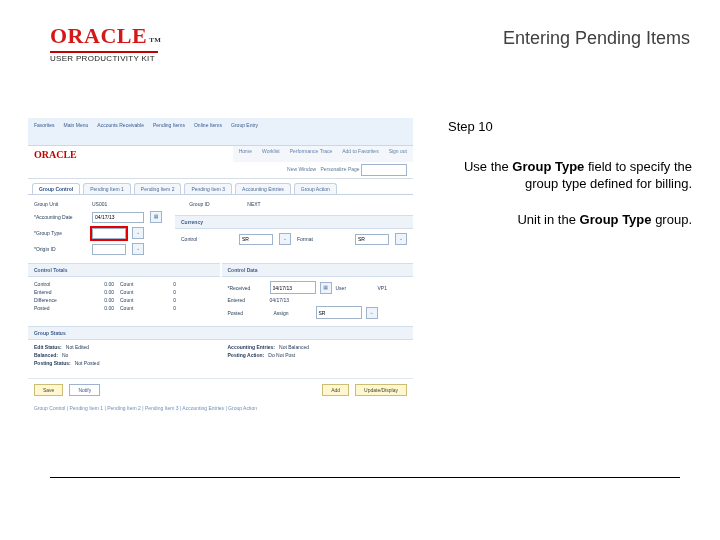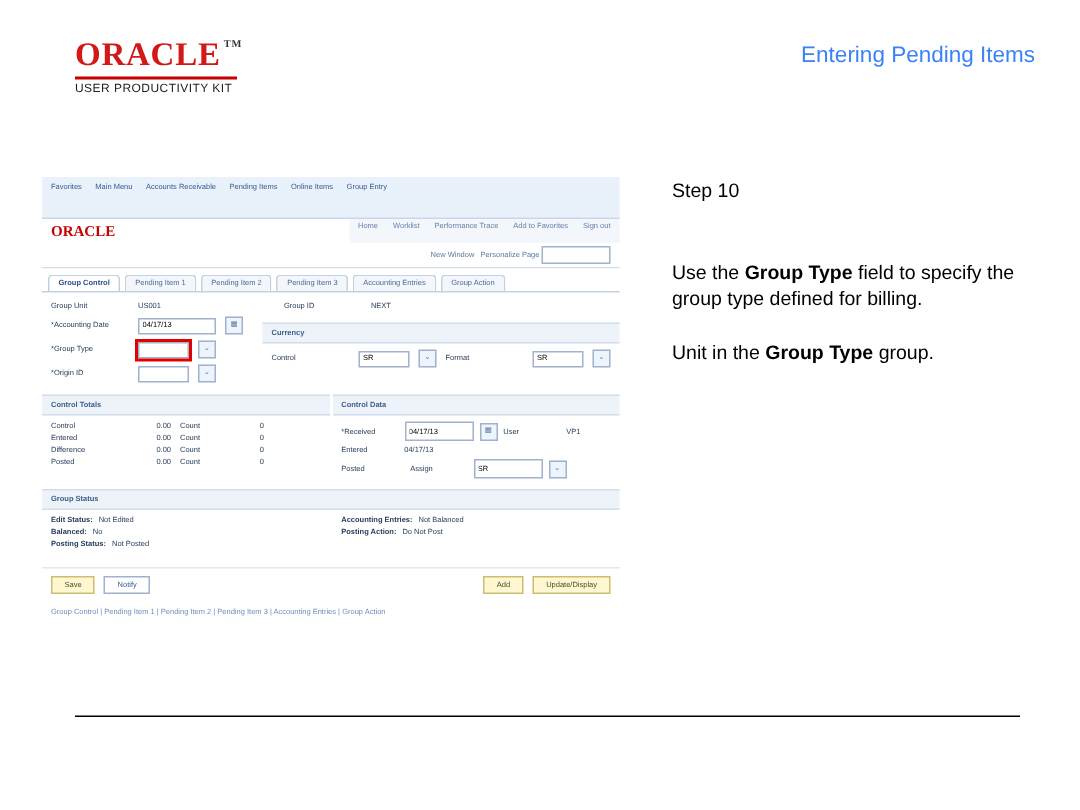--- a/index.html
+++ b/index.html
@@ -1,30 +1,30 @@
 <!DOCTYPE html>
 <html><head>
 <meta charset="utf-8">
 <style>
   html,body{margin:0;padding:0;background:#fff;font-family:Arial,Helvetica,sans-serif;color:#000;}
   .page{position:relative;width:720px;height:540px;margin:0;background:#fff;}
   
   .hdr{position:absolute;left:50px;top:24px;right:30px;display:flex;align-items:flex-start;justify-content:space-between;}
   .logo{line-height:1.05;}
   .logo .oracle{font-family:"Times New Roman",Times,serif;font-weight:700;color:#d31818;font-size:22px;letter-spacing:0.5px;display:flex;align-items:flex-start;gap:2px;}
-  .logo .tm{font-size:7px;color:#333;position:relative;top:2px;}
+  .logo .tm{font-size:7px;color:#333;position:relative;top:13px;}
   .logo .rule{border-top:2px solid #c40000;margin:4px 0 2px 0;width:108px;}
   .logo .upk{font-size:8px;letter-spacing:0.3px;color:#222;}
-  .title{font-size:15px;color:#3b82f6;padding-top:4px;}
+  .title{font-size:18px;color:#404040;padding-top:4px;}
   
   .body{position:absolute;left:28px;right:28px;top:118px;}
   .shot-wrap{float:left;width:385px;}
   .instr{margin-left:420px;font-size:13px;line-height:1.35;}
-  .instr .step{margin-bottom:37px;}
-  .instr p{margin:0 0 18px 0;}
+  .instr .step{margin-bottom:22px;}
+  .instr p{margin:0 0 18px 0;text-align:right;}
   
   .shot{width:385px;border:0;}
   .s-top{background:#e9f1fb;height:19px;border-bottom:1px solid #c9d7ea;padding:4px 6px;display:flex;gap:9px;}
   .s-top span{font-size:5px;color:#395a8f;}
   .s-bar2{background:#f3f6fb;height:12px;border-bottom:1px solid #d9e3f0;display:flex;gap:10px;padding:2px 6px;}
   .s-bar2 span{font-size:5px;color:#6682a6;}
   .s-oracle{font-family:"Times New Roman",serif;color:#c40000;font-weight:700;font-size:10px;padding:2px 6px;}
   .s-ident{text-align:right;font-size:5px;color:#5e7aa0;padding:2px 6px;border-bottom:1px solid #d5dde8;}
   .s-ident input{width:40px;height:8px;font-size:5px;border:1px solid #9fb3cc;background:#fff;vertical-align:middle;}
   .s-tabs{display:flex;gap:3px;padding:4px 4px 0 4px;background:#fff;}

